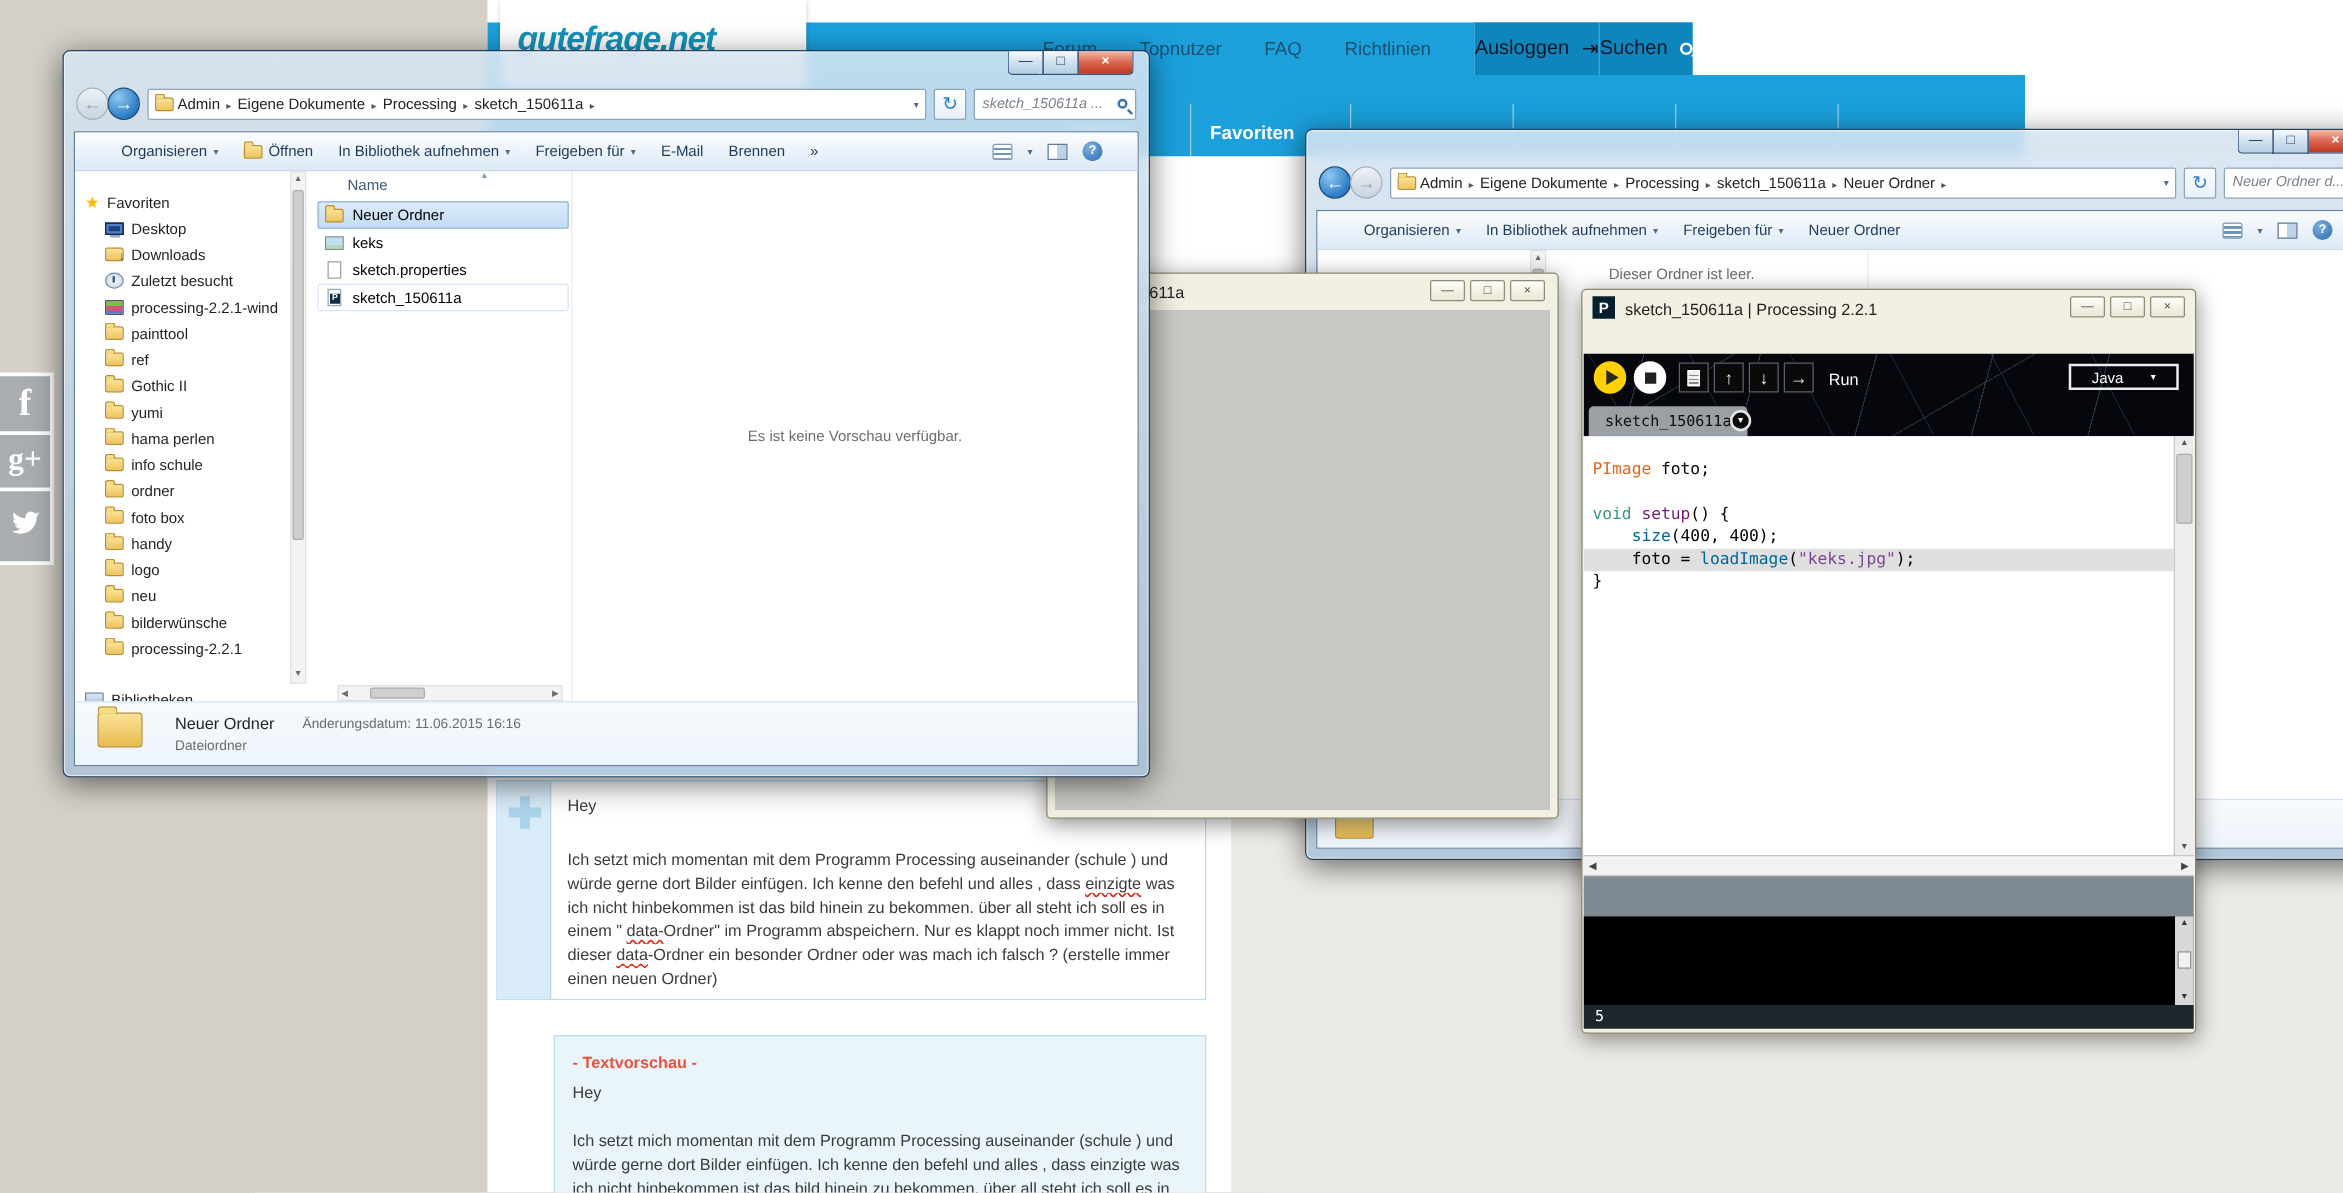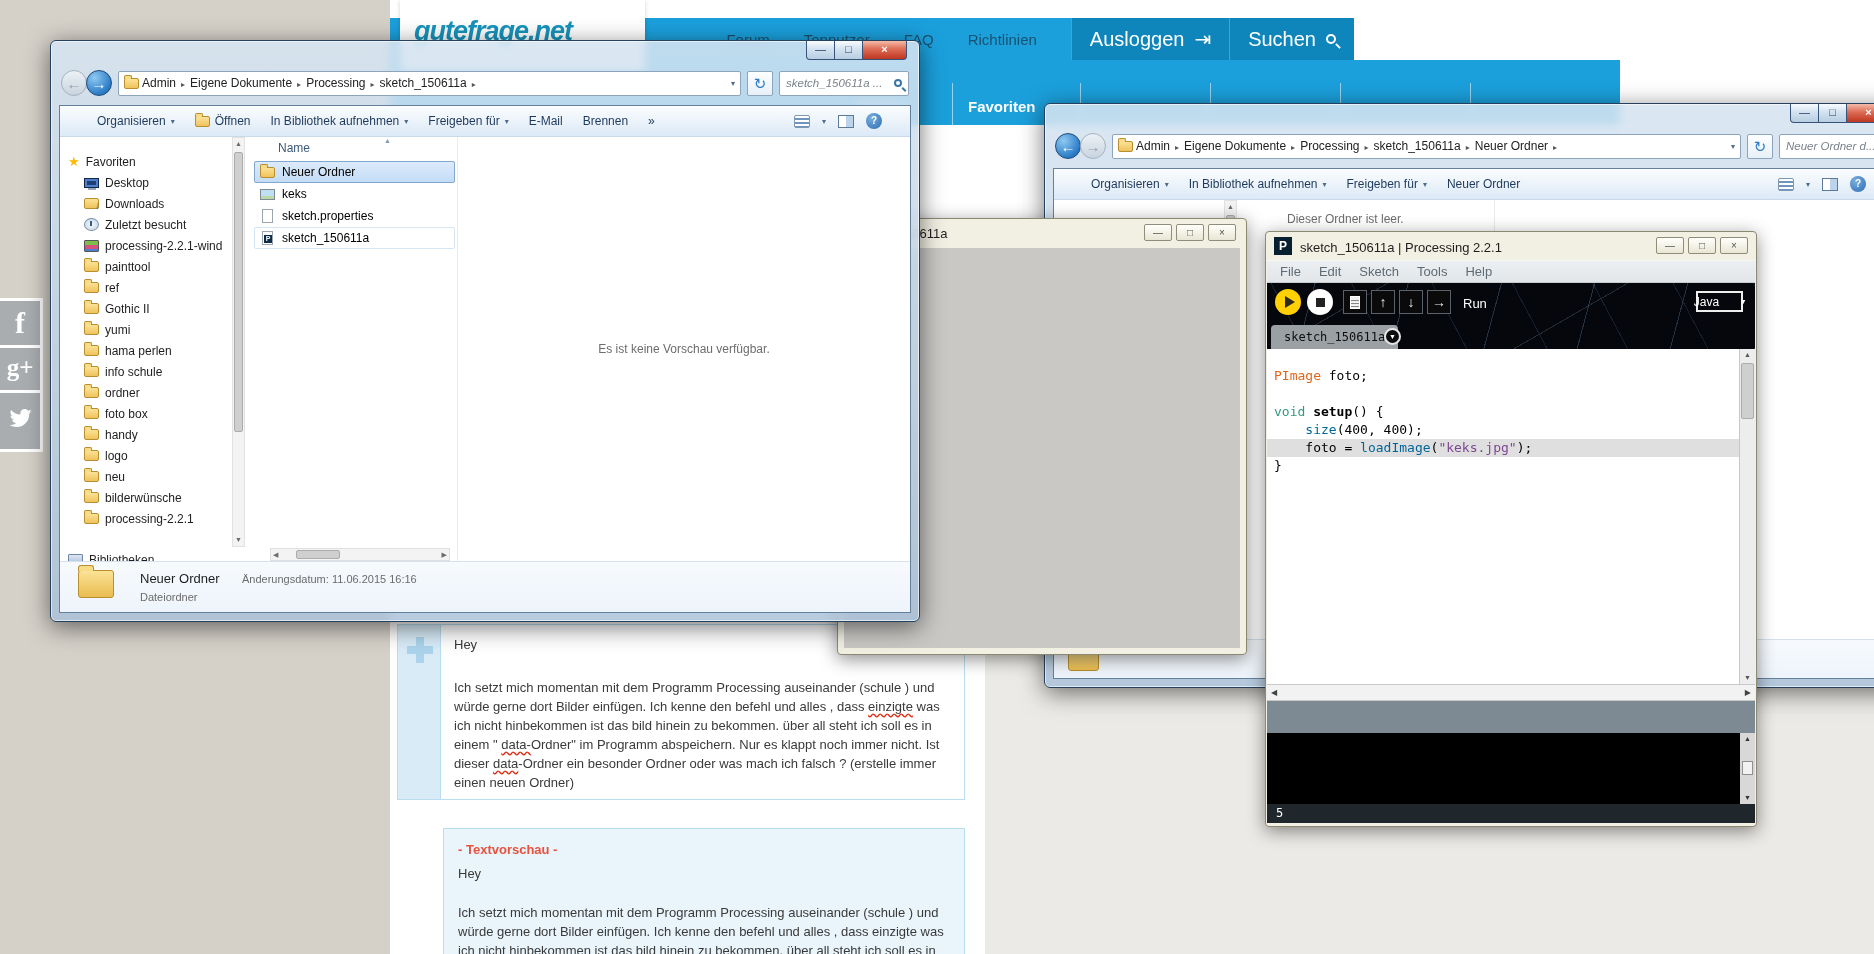--- a/index.html
+++ b/index.html
@@ -7,22 +7,22 @@
   *{box-sizing:border-box}
   #desktop{position:absolute;inset:0}
 
   
   .page{position:absolute;left:390px;top:0;width:1484px;height:954px;background:#FFF;z-index:1}
   .gray-right{position:absolute;left:595px;top:432px;right:0;bottom:0;background:#ECEAE6}
   .navband{position:absolute;left:0;top:18px;width:964px;height:42px;background:#1BA0DC;
     display:flex;align-items:center;justify-content:flex-end}
   .gf-links{display:flex;gap:34px;margin-right:34px}
   .gf-link{color:#1A516F;font-size:15px}
-  .gf-btn{height:42px;background:#0F86BB;color:#ffffff;display:flex;align-items:center;
-    padding:0 18px;font-size:20px;gap:10px;border-left:1px solid #36A9DB}
+  .gf-btn{height:42px;background:#0F86BB;color:#0f172a;display:flex;align-items:center;
+    padding:0 0;font-size:16px;gap:10px;border-left:1px solid #36A9DB}
   .lens{display:inline-block;width:10px;height:10px;border:2px solid #FFF;border-radius:50%;position:relative}
   .lens:after{content:"";position:absolute;width:2px;height:6px;background:#FFF;left:9px;top:7px;transform:rotate(-45deg)}
   .tabband{position:absolute;left:0;top:60px;width:1230px;height:65px;background:#1BA0DC}
   .gf-tab{position:absolute;bottom:10px;color:#FFF;font-weight:bold;font-size:15px}
   .gf-tsep{position:absolute;bottom:0;width:1px;height:42px;background:rgba(255,255,255,.55)}
   .logo-card{position:absolute;left:10px;top:0;width:245px;height:72px;background:#FFF;
     border-radius:0 0 4px 4px;box-shadow:0 1px 4px rgba(0,0,0,.18)}
   .logo{color:#1693BC;font-style:italic;font-weight:bold;font-size:27px;letter-spacing:-1px;padding:16px 0 0 14px}
   .frag{position:absolute;left:1372px;top:402px;font-size:13px;color:#3A3A3A}
   .qbox{position:absolute;left:7px;top:624px;width:568px;height:176px;background:#FFF;border:1px solid #B9DDF0}
@@ -153,34 +153,34 @@
     display:flex;align-items:center;justify-content:center}
   .pbtn-play:after{content:"";border-left:10px solid #2A2A1A;border-top:6px solid transparent;border-bottom:6px solid transparent;margin-left:3px}
   .pbtn-stop{position:absolute;left:40px;top:6px;width:26px;height:26px;border-radius:50%;background:#FFF;
     display:flex;align-items:center;justify-content:center}
   .pbtn-stop:after{content:"";width:9px;height:9px;background:#222}
   .psq{position:absolute;top:7px;width:24px;height:24px;background:#0A0A0A;border:1px solid #5A6168;
     color:#E8E8E8;display:flex;align-items:center;justify-content:center;font-size:14px;font-weight:bold}
   .ipage{width:10px;height:13px;background:#EFEFEF;border:1px solid #FFF;
     background-image:linear-gradient(#EFEFEF 0 3px,#888 3px 4px,#EFEFEF 4px 6px,#888 6px 7px,#EFEFEF 7px 9px,#888 9px 10px,#EFEFEF 10px)}
   .prun{position:absolute;left:196px;top:13px;color:#FFF;font-size:13px}
-  .pjava{position:absolute;right:12px;top:8px;width:47px;height:21px;border:2px solid #EEE;color:#FFF;
+  .pjava{position:absolute;right:12px;top:8px;width:88px;height:21px;border:2px solid #EEE;color:#FFF;
     font-size:12px;display:flex;align-items:center;justify-content:center;gap:22px}
   .pjava .dd{color:#FFF}
   .ptab{position:absolute;left:4px;bottom:0;height:24px;line-height:24px;padding:0 13px;background:#9AA0A3;
     color:#0E0E0E;font-size:12px;font-family:"DejaVu Sans Mono",monospace;border-radius:4px 4px 0 0}
   .ptab-arrow{position:absolute;left:117px;bottom:4px;width:17px;height:17px;background:#0C0C0C;border:2px solid #E6E6E6;
     border-radius:50%;color:#FFF;font-size:7px;text-align:center;line-height:14px}
   .codewrap{position:absolute;left:1px;right:1px;top:117px;height:335px;background:#FFF}
   .code-line{height:18px;line-height:18px;font-family:"DejaVu Sans Mono",monospace;font-size:13px;
     white-space:pre;padding-left:7px;margin-right:16px}
   .code-line.hl{background:#DFDFDF}
   .codelines{padding-top:18px}
   .tok-pln{color:#000}.tok-cls{color:#E2661A}.tok-kw{color:#33997E}
-  .tok-fn{color:#006699}.tok-fnb{color:#000000;font-weight:bold}.tok-str{color:#7D4793}
+  .tok-fn{color:#006699}.tok-fnb{color:#701a75;font-weight:normal}.tok-str{color:#7D4793}
   .pvscroll{position:absolute;right:1px;top:117px;width:16px;height:335px;background:#EDEDED;border-left:1px solid #C8C8C8;
     font-size:7px;color:#555;text-align:center}
   .phscroll{position:absolute;left:1px;right:1px;top:452px;height:17px;background:#F2F2F2;
     border-top:1px solid #C8C8C8;border-bottom:1px solid #C8C8C8;display:flex;align-items:center;
     justify-content:space-between;padding:0 4px;font-size:8px;color:#444}
   .pgray{position:absolute;left:1px;right:1px;top:469px;height:32px;background:#7E8A93}
   .pconsole{position:absolute;left:1px;right:1px;top:501px;height:71px;background:#000}
   .cvscroll{position:absolute;right:0;top:0;width:15px;height:71px;background:#D8D8D8;font-size:7px;color:#333;text-align:center}
   .cthumb{position:absolute;left:2px;right:2px;top:28px;height:14px;background:#F2F2F2;border:1px solid #909090}
   .pstatus{position:absolute;left:1px;right:1px;top:572px;height:19px;background:#1F262C;color:#FFF;
@@ -330,27 +330,20 @@
   </div>
 
   <div class="cream" style="left:1265px;top:231px;width:492px;height:596px;z-index:30">
     <div style="position:absolute;left:8px;top:5px;width:18px;height:18px;background:#07202F;color:#FFF;font-weight:bold;font-size:12px;text-align:center;line-height:18px">P</div>
     <div class="ctitle" style="left:34px;top:8px">sketch_150611a | Processing 2.2.1</div>
     <div class="ccaps" style="right:8px;top:5px">
       <div class="ccap">—</div>
       <div class="ccap">□</div>
       <div class="ccap">×</div>
     </div>
-    <div class="proc-menubar">
-        <span class="pmenu-item">File</span>
-        <span class="pmenu-item">Edit</span>
-        <span class="pmenu-item">Sketch</span>
-        <span class="pmenu-item">Tools</span>
-        <span class="pmenu-item">Help</span>
-      </div>
     <div class="proc-dark">
       <div class="pbtn-play"></div>
       <div class="pbtn-stop"></div>
       <div class="psq" style="left:76px">
           <span class="ipage"></span>
         </div>
       <div class="psq" style="left:104px">↑</div>
       <div class="psq" style="left:132px">↓</div>
       <div class="psq" style="left:160px">→</div>
       <div class="prun">Run</div>

